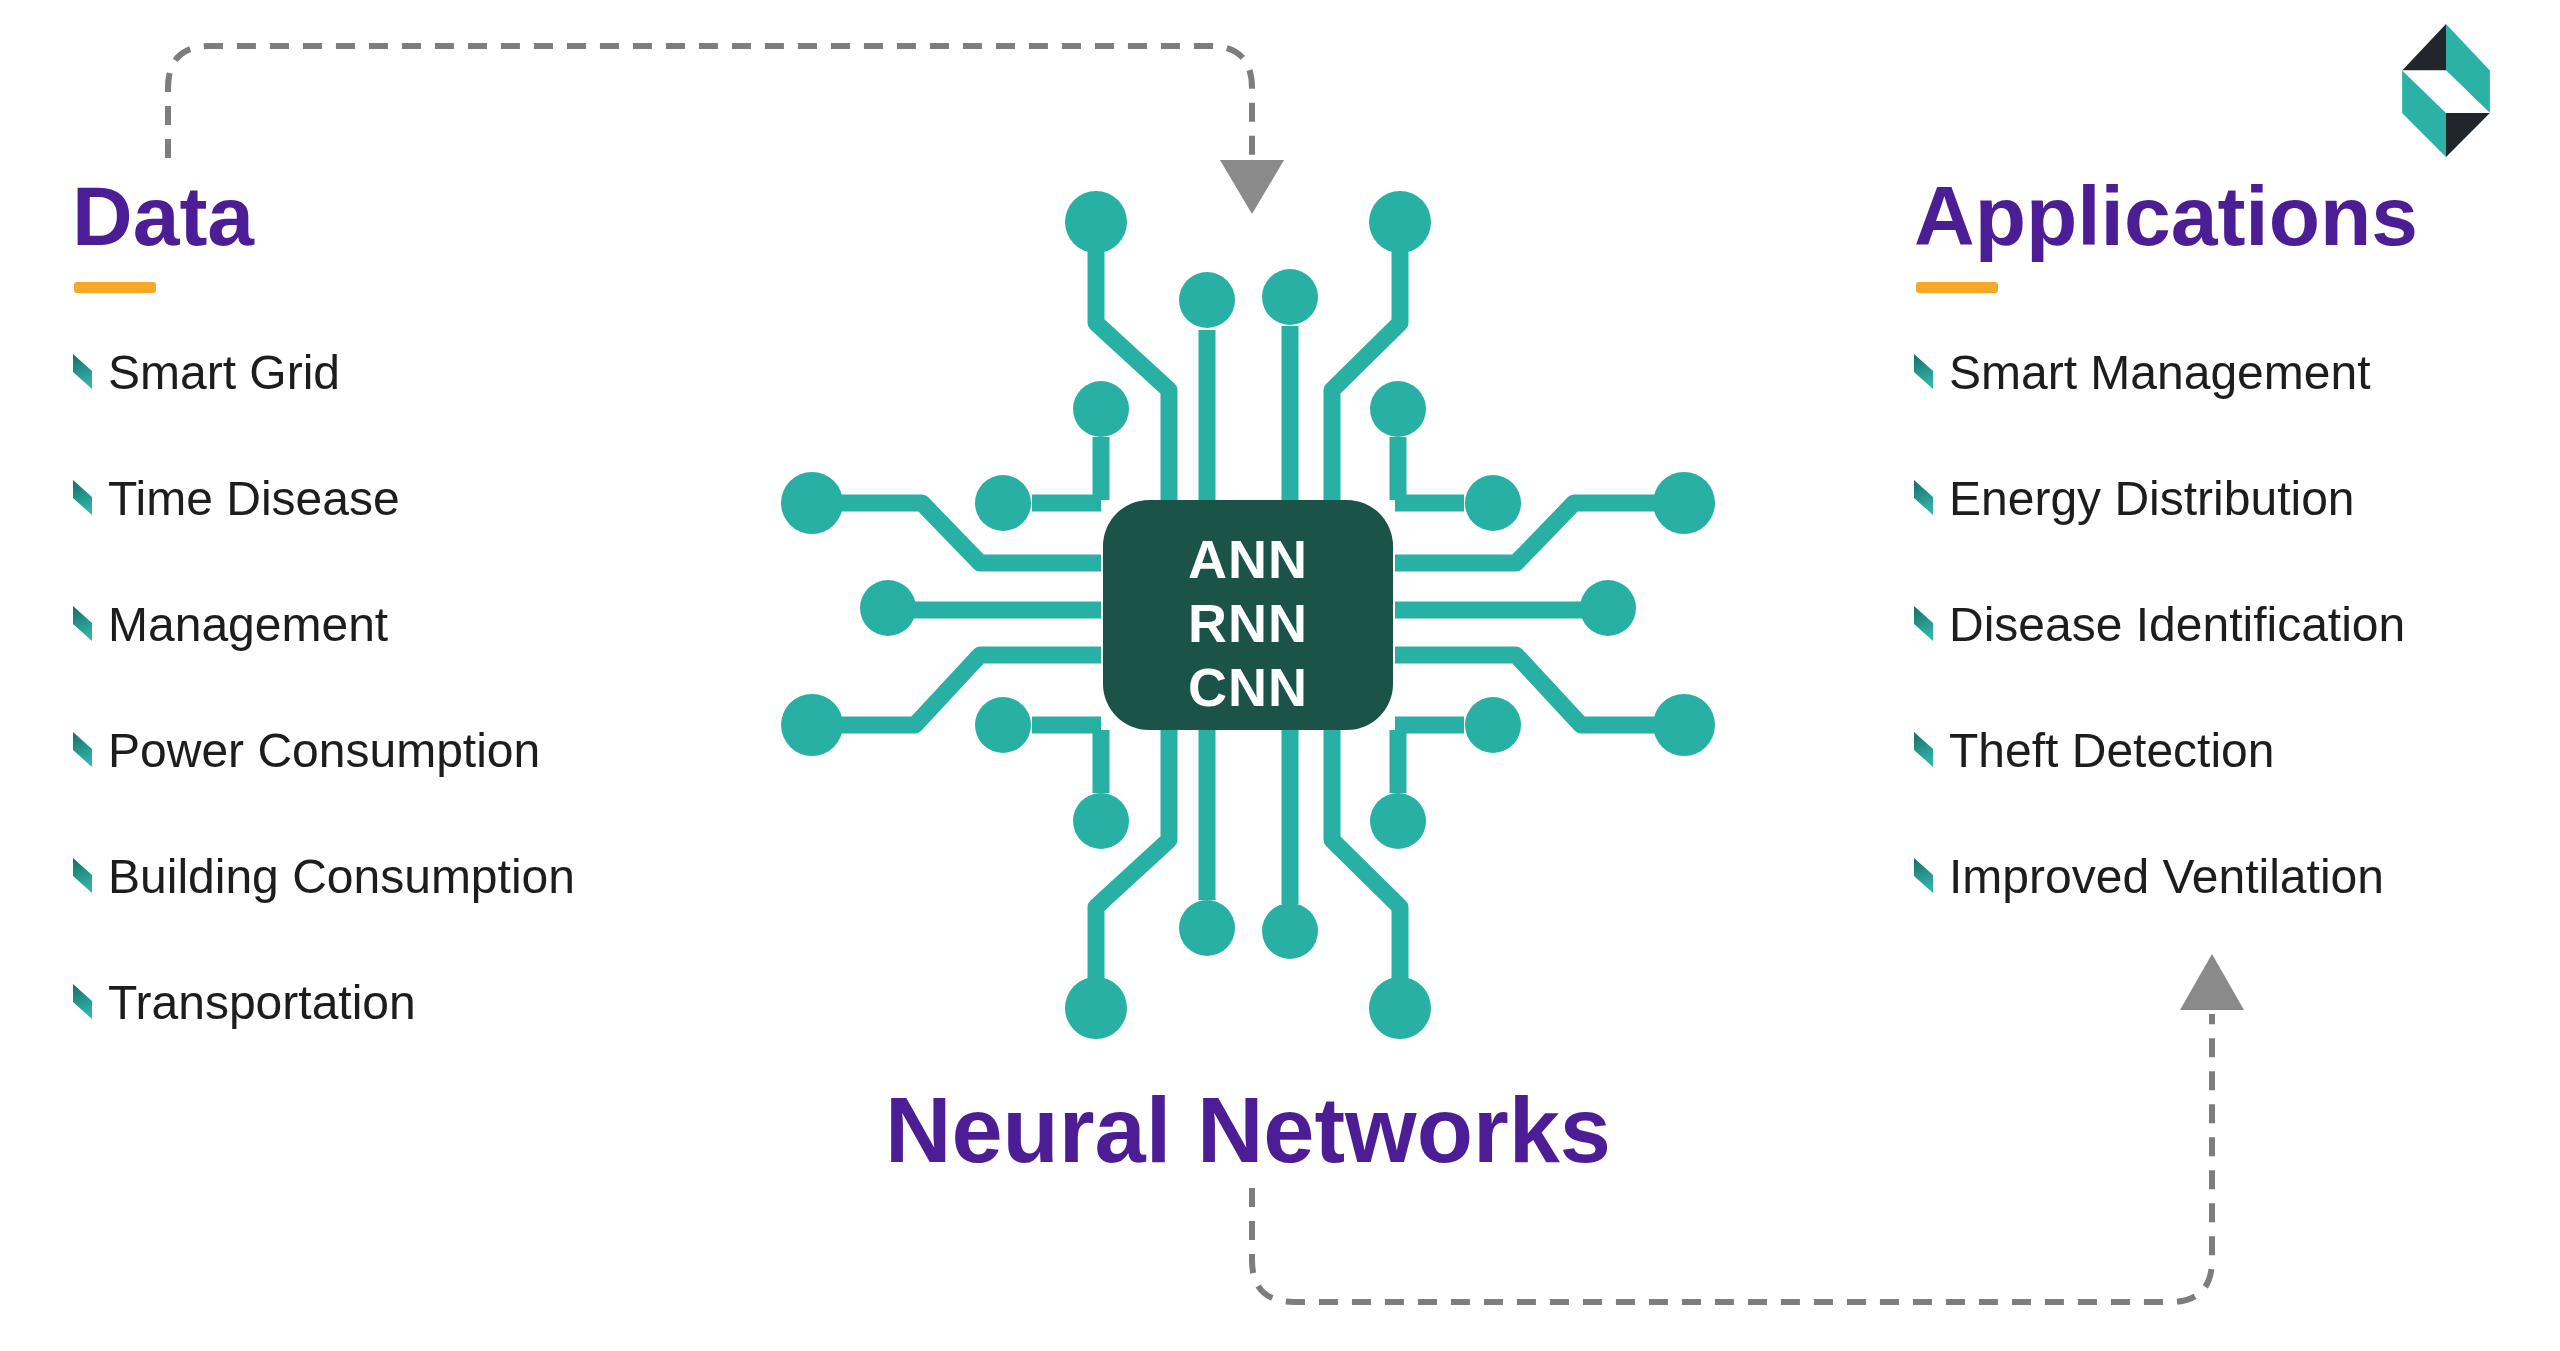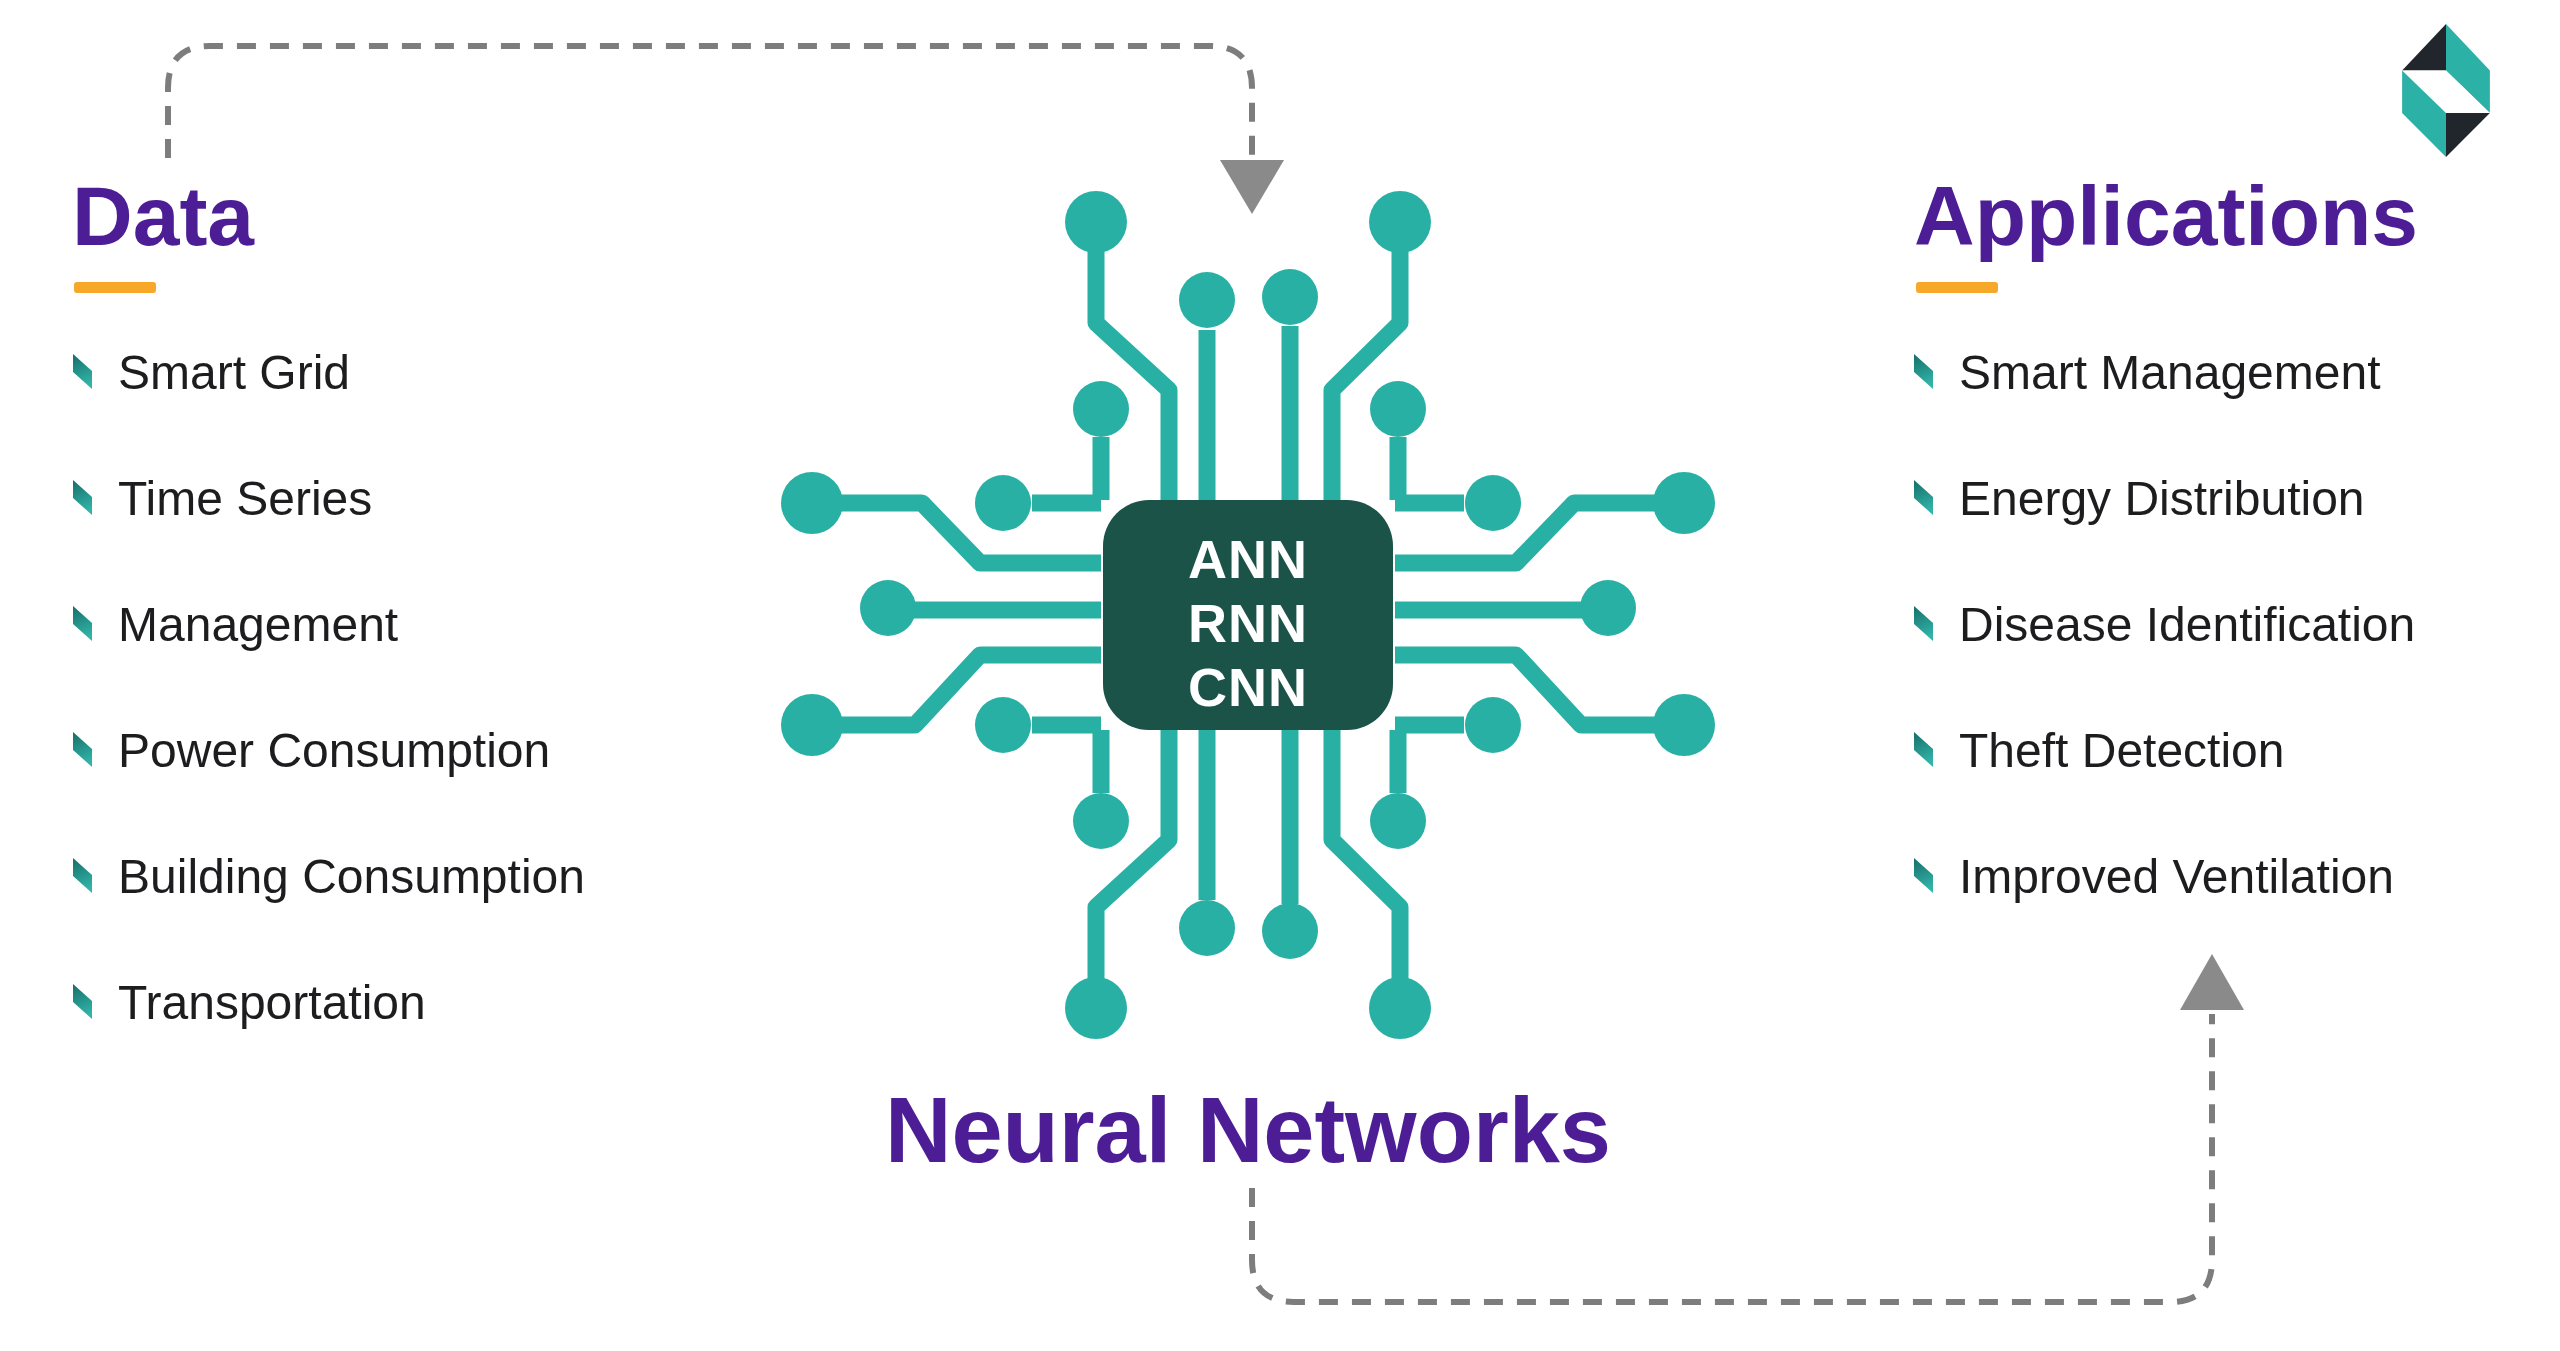--- a/index.html
+++ b/index.html
@@ -11,21 +11,21 @@
   .heading{
     position:absolute;top:168px;
     font-size:84px;font-weight:bold;line-height:1.15;
     color:#4c1d95;letter-spacing:0;
   }
   .heading-underline{
     position:absolute;top:282px;width:82px;height:11px;
     background:#f7a829;border-radius:3px;
   }
   .item{
-    position:absolute;height:52px;display:flex;align-items:center;gap:25px;
+    position:absolute;height:52px;display:flex;align-items:center;gap:15px;
   }
   .item .label{
     font-size:48px;color:#1d1d1f;font-weight:400;white-space:nowrap;
   }
   .bullet{flex:0 0 auto;display:block;}
   .caption{
     position:absolute;left:798px;top:1078px;width:900px;text-align:center;
     font-size:92px;font-weight:bold;color:#4c1d95;white-space:nowrap;
   }
   .abs{position:absolute;}
@@ -69,21 +69,21 @@
   <div class="item" style="left:73px;top:346px">
     <svg class="bullet" width="20" height="36" viewBox="0 0 20 36">
         <polygon points="0,0 19,17 19,35 0,18" fill="url(#bulletGrad)"></polygon>
       </svg>
     <span class="label">Smart Grid</span>
   </div>
   <div class="item" style="left:73px;top:472px">
     <svg class="bullet" width="20" height="36" viewBox="0 0 20 36">
         <polygon points="0,0 19,17 19,35 0,18" fill="url(#bulletGrad)"></polygon>
       </svg>
-    <span class="label">Time Series</span>
+    <span class="label">Time Disease</span>
   </div>
   <div class="item" style="left:73px;top:598px">
     <svg class="bullet" width="20" height="36" viewBox="0 0 20 36">
         <polygon points="0,0 19,17 19,35 0,18" fill="url(#bulletGrad)"></polygon>
       </svg>
     <span class="label">Management</span>
   </div>
   <div class="item" style="left:73px;top:724px">
     <svg class="bullet" width="20" height="36" viewBox="0 0 20 36">
         <polygon points="0,0 19,17 19,35 0,18" fill="url(#bulletGrad)"></polygon>

